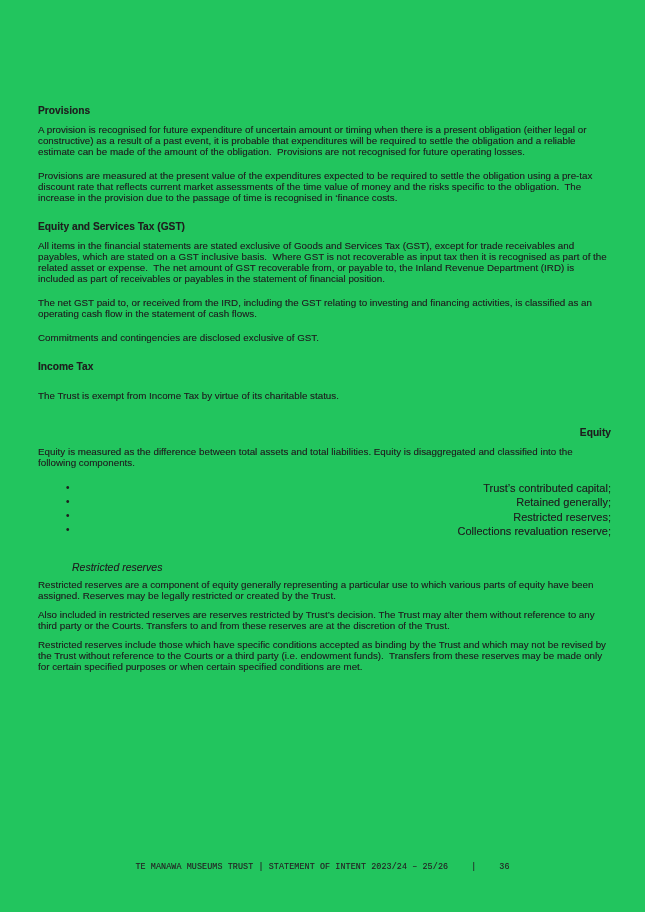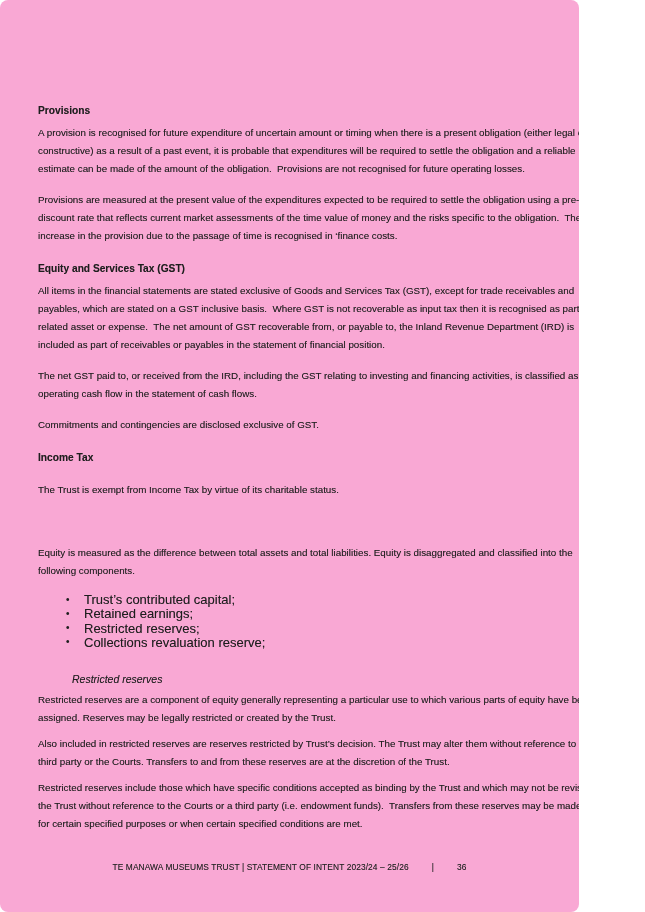--- a/index.html
+++ b/index.html
@@ -1,34 +1,33 @@
 <!DOCTYPE html>
 <html><head>
 <meta charset="utf-8">
 <style>
   html, body { margin:0; padding:0; background:#ffffff; }
   .page {
     position:relative;
-    width:579px; height:912px;
-    background:#f9a8d4;
+    width:645px; height:912px;
+    background:#22c55e;
     font-family:"Liberation Sans", sans-serif;
     color:#1e1e1e;
     overflow:hidden;
     text-shadow: 0 0 0.3px rgba(40,40,40,0.45);
-    border-radius: 8px;
   }
   .content {
     position:absolute;
     left:38px; top:104px;
     width:573px;
   }
   .para {
     margin:0 0 13px 0;
     font-size:9.8px;
-    line-height:18px;
+    line-height:11px;
     white-space:pre-wrap;
   }
   .section-heading {
     font-size:10.2px;
     font-weight:700;
     line-height:14px;
     margin:17px 0 6px 0;
   }
   .section-heading.first { margin-top:0; }
   .section-heading.tight { margin-bottom:16px; }
@@ -39,41 +38,43 @@
     font-size:10.5px;
     margin-top:22px;
     margin-bottom:5px;
     margin-left:34px;
   }
   .rr .para { margin-bottom:8px; }
   ul.bullets {
     list-style:none;
     margin:11px 0 13px 0;
     padding:0 0 0 46px;
-    font-size:13px;
+    font-size:11px;
     line-height:14.3px;
+    text-align:right;
   }
   ul.bullets li { position:relative; }
   ul.bullets li::before {
     content:"\2022";
     position:absolute;
     left:-18px; top:-0.5px;
     font-size:10px;
   }
   .footer {
     position:absolute;
     left:0; right:0; top:862px;
     display:flex;
     justify-content:center;
     align-items:baseline;
     column-gap:23px;
     font-size:8.4px;
     line-height:10px;
     color:#252525;
     letter-spacing:0.1px;
+    font-family:Liberation Mono, monospace;
   }
 </style>
 </head>
 <body>
 
 <div class="page">
   <div class="content">
 
     <div class="section-heading first">Provisions</div>
     <p class="para">A provision is recognised for future expenditure of uncertain amount or timing when there is a present obligation (either legal or constructive) as a result of a past event, it is probable that expenditures will be required to settle the obligation and a reliable estimate can be made of the amount of the obligation.  Provisions are not recognised for future operating losses.</p>
@@ -85,21 +86,21 @@
     <p class="para">Commitments and contingencies are disclosed exclusive of GST.</p>
 
     <div class="section-heading tight">Income Tax</div>
     <p class="para">The Trust is exempt from Income Tax by virtue of its charitable status.</p>
 
     <div class="section-heading mt-lg">Equity</div>
     <p class="para">Equity is measured as the difference between total assets and total liabilities. Equity is disaggregated and classified into the following components.</p>
 
     <ul class="bullets">
       <li>Trust’s contributed capital;</li>
-      <li>Retained earnings;</li>
+      <li>Retained generally;</li>
       <li>Restricted reserves;</li>
       <li>Collections revaluation reserve;</li>
     </ul>
 
     <div class="rr">
       <div class="section-heading italic">Restricted reserves</div>
       <p class="para">Restricted reserves are a component of equity generally representing a particular use to which various parts of equity have been assigned. Reserves may be legally restricted or created by the Trust.</p>
       <p class="para">Also included in restricted reserves are reserves restricted by Trust’s decision. The Trust may alter them without reference to any third party or the Courts. Transfers to and from these reserves are at the discretion of the Trust.</p>
       <p class="para">Restricted reserves include those which have specific conditions accepted as binding by the Trust and which may not be revised by the Trust without reference to the Courts or a third party (i.e. endowment funds).  Transfers from these reserves may be made only for certain specified purposes or when certain specified conditions are met.</p>
     </div>

